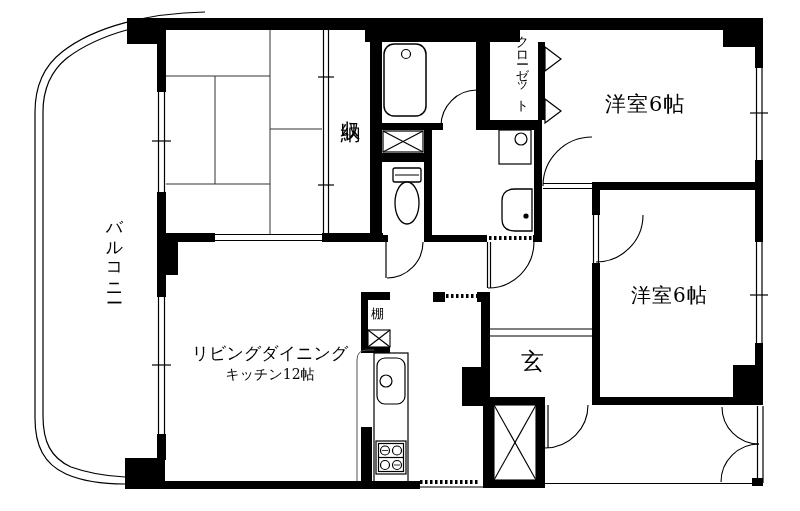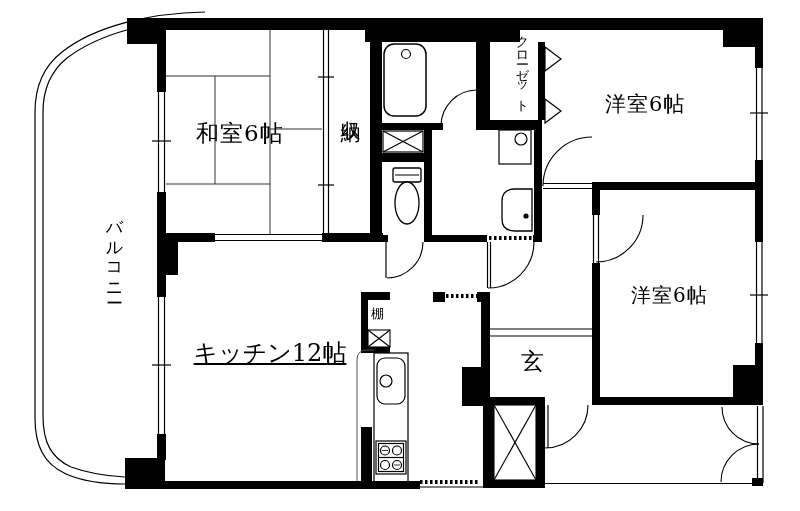--- a/index.html
+++ b/index.html
@@ -7,21 +7,21 @@
         font-family:"DejaVu Serif","Liberation Serif",serif;color:#000;}
   #plan svg{position:absolute;left:0;top:0;}
   .lbl{position:absolute;white-space:nowrap;color:#000;}
   .vert{writing-mode:vertical-rl;text-orientation:upright;letter-spacing:2px;}
   .lbl-washitsu{left:196px;top:118px;font-size:23px;letter-spacing:1px;}
   .lbl-shunou{left:338px;top:105px;font-size:20px;height:56px;}
   .lbl-closet{left:513px;top:26px;font-size:13px;height:98px;letter-spacing:1px;}
   .lbl-bed1{left:605px;top:90px;font-size:21px;letter-spacing:1px;}
   .lbl-bed2{left:631px;top:282px;font-size:20px;letter-spacing:1px;}
   .lbl-ldk{left:180px;top:343px;width:180px;text-align:center;font-size:17px;line-height:21px;}
-  .lbl-ldk .l2{font-size:24px;text-decoration:underline;}
+  .lbl-ldk .l2{font-size:14px;}
   .lbl-genkan{left:521px;top:346px;font-size:23px;}
   .lbl-porch{left:610px;top:428px;font-size:20px;letter-spacing:3px;}
   .lbl-balcony{left:104px;top:208px;font-size:17px;height:88px;}
   .lbl-tana{left:371px;top:305px;font-size:13px;}
 </style>
 </head>
 <body>
 
 <div id="plan">
   <svg width="800" height="511" viewBox="0 0 800 511">
@@ -233,24 +233,24 @@
         <line x1="390" y1="330" x2="368" y2="347"></line>
     </g>
 
     <g stroke="#000" stroke-width="1.1" fill="none">
       <rect x="494" y="405" width="42" height="75"></rect>
       <line x1="494" y1="405" x2="536" y2="480"></line>
         <line x1="536" y1="405" x2="494" y2="480"></line>
     </g>
   </svg>
 
-  <div class="lbl lbl-washitsu">和室6帖</div>
   <div class="lbl vert lbl-shunou">収納</div>
   <div class="lbl vert lbl-closet">クローゼット</div>
   <div class="lbl lbl-bed1">洋室6帖</div>
   <div class="lbl lbl-bed2">洋室6帖</div>
   <div class="lbl lbl-ldk">
+    <div class="l1">リビングダイニング</div>
     <div class="l2">キッチン12帖</div>
   </div>
   <div class="lbl lbl-genkan">玄</div>
   <div class="lbl vert lbl-balcony">バルコニー</div>
   <div class="lbl lbl-tana">棚</div>
 </div>
 
 </body></html>

